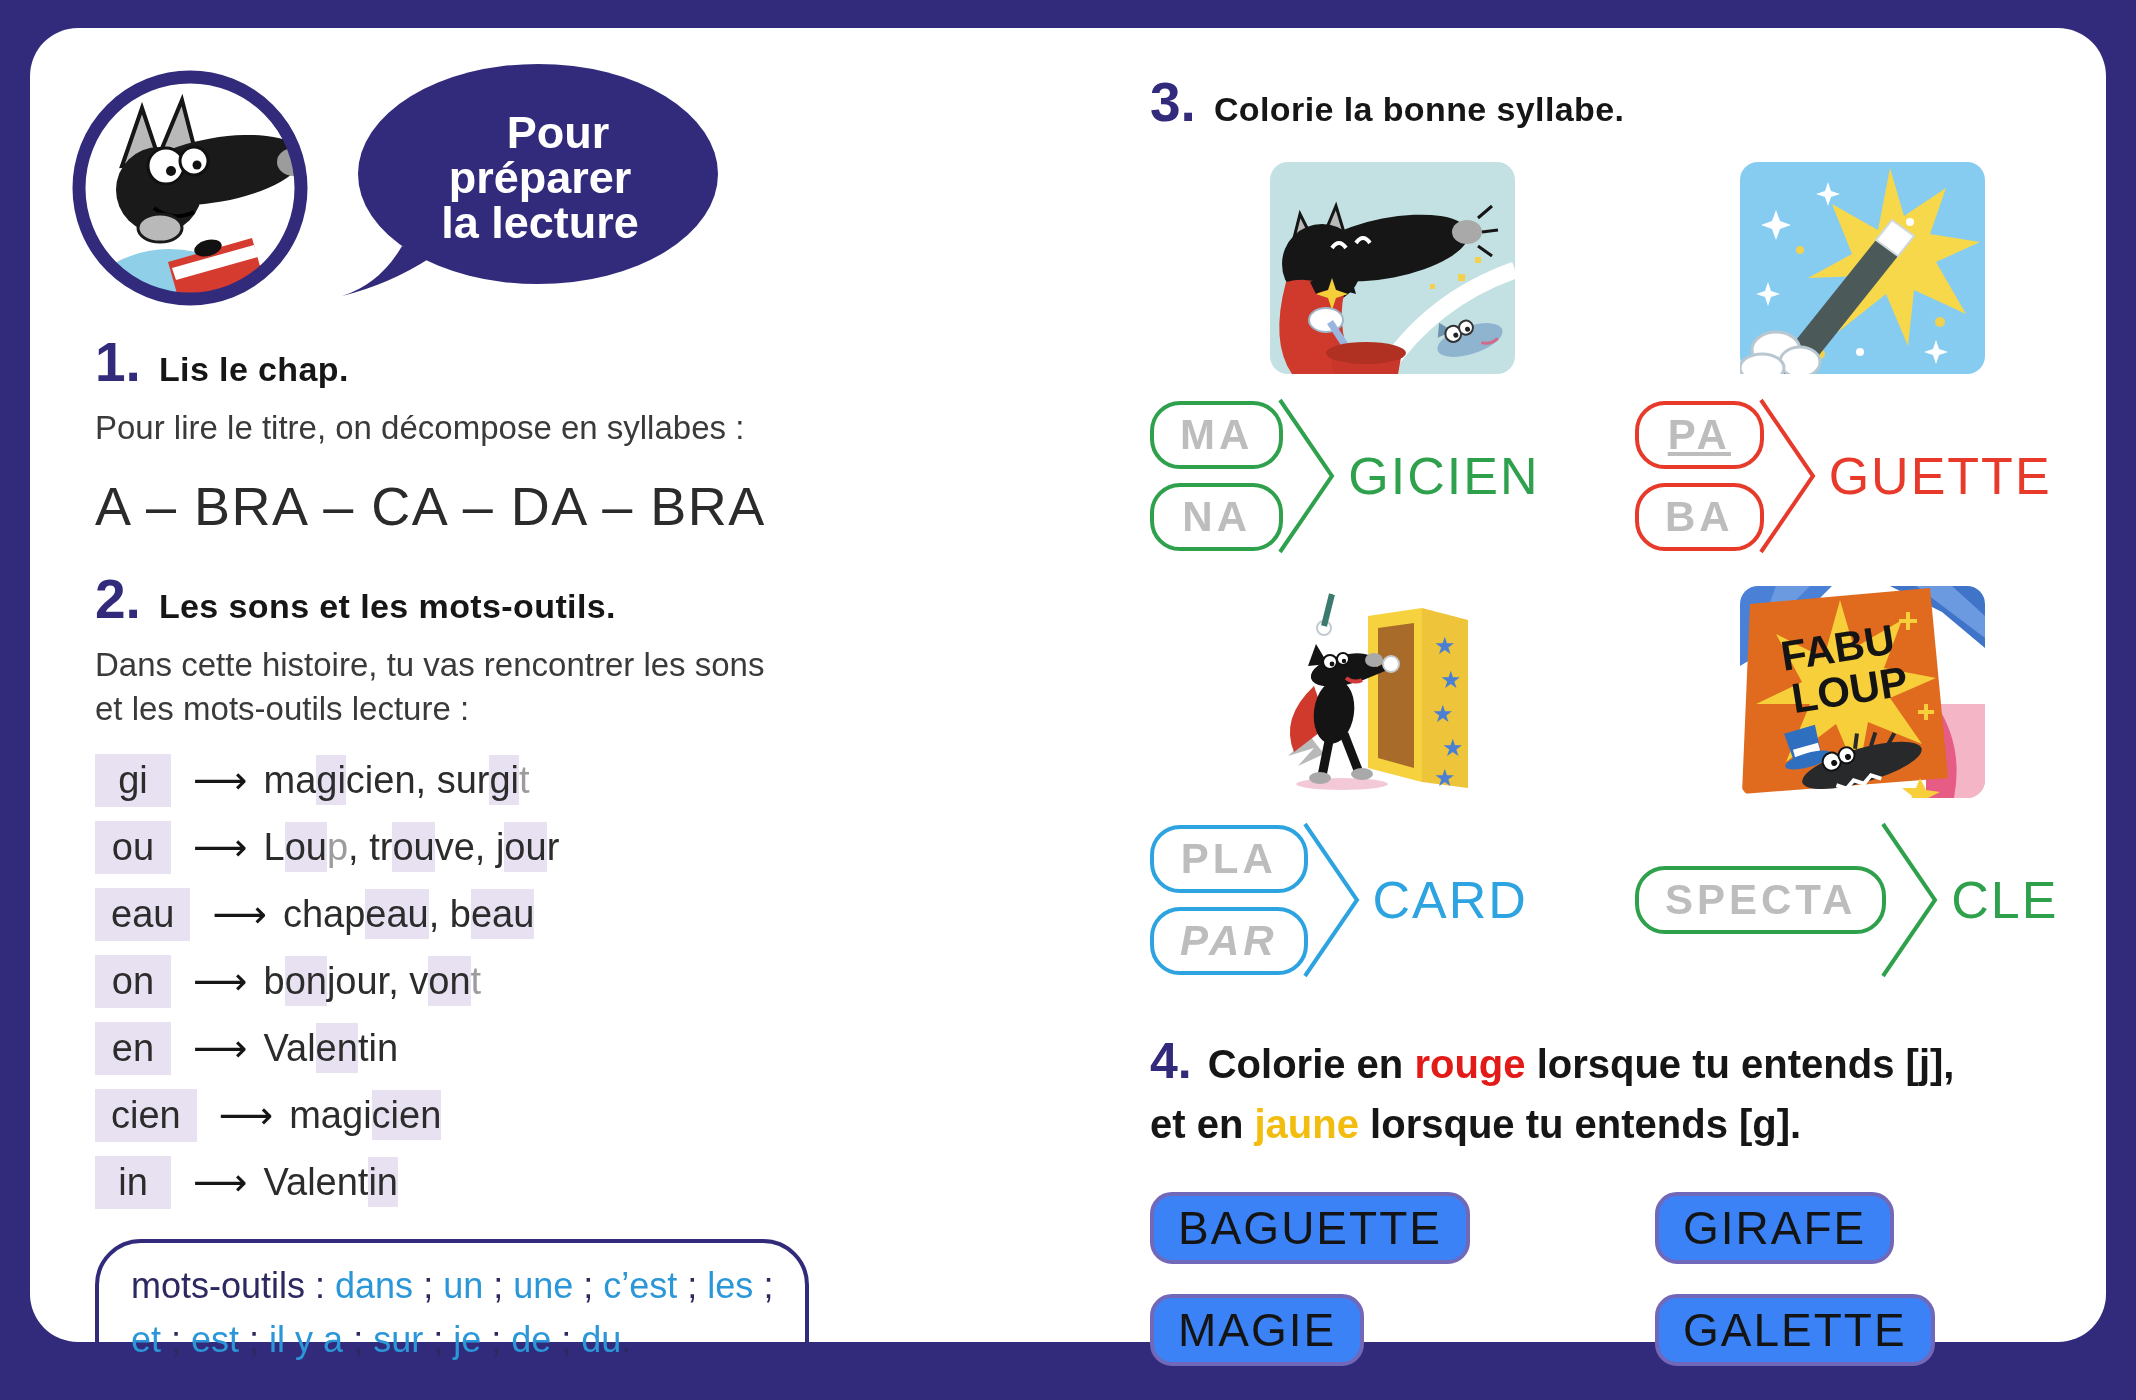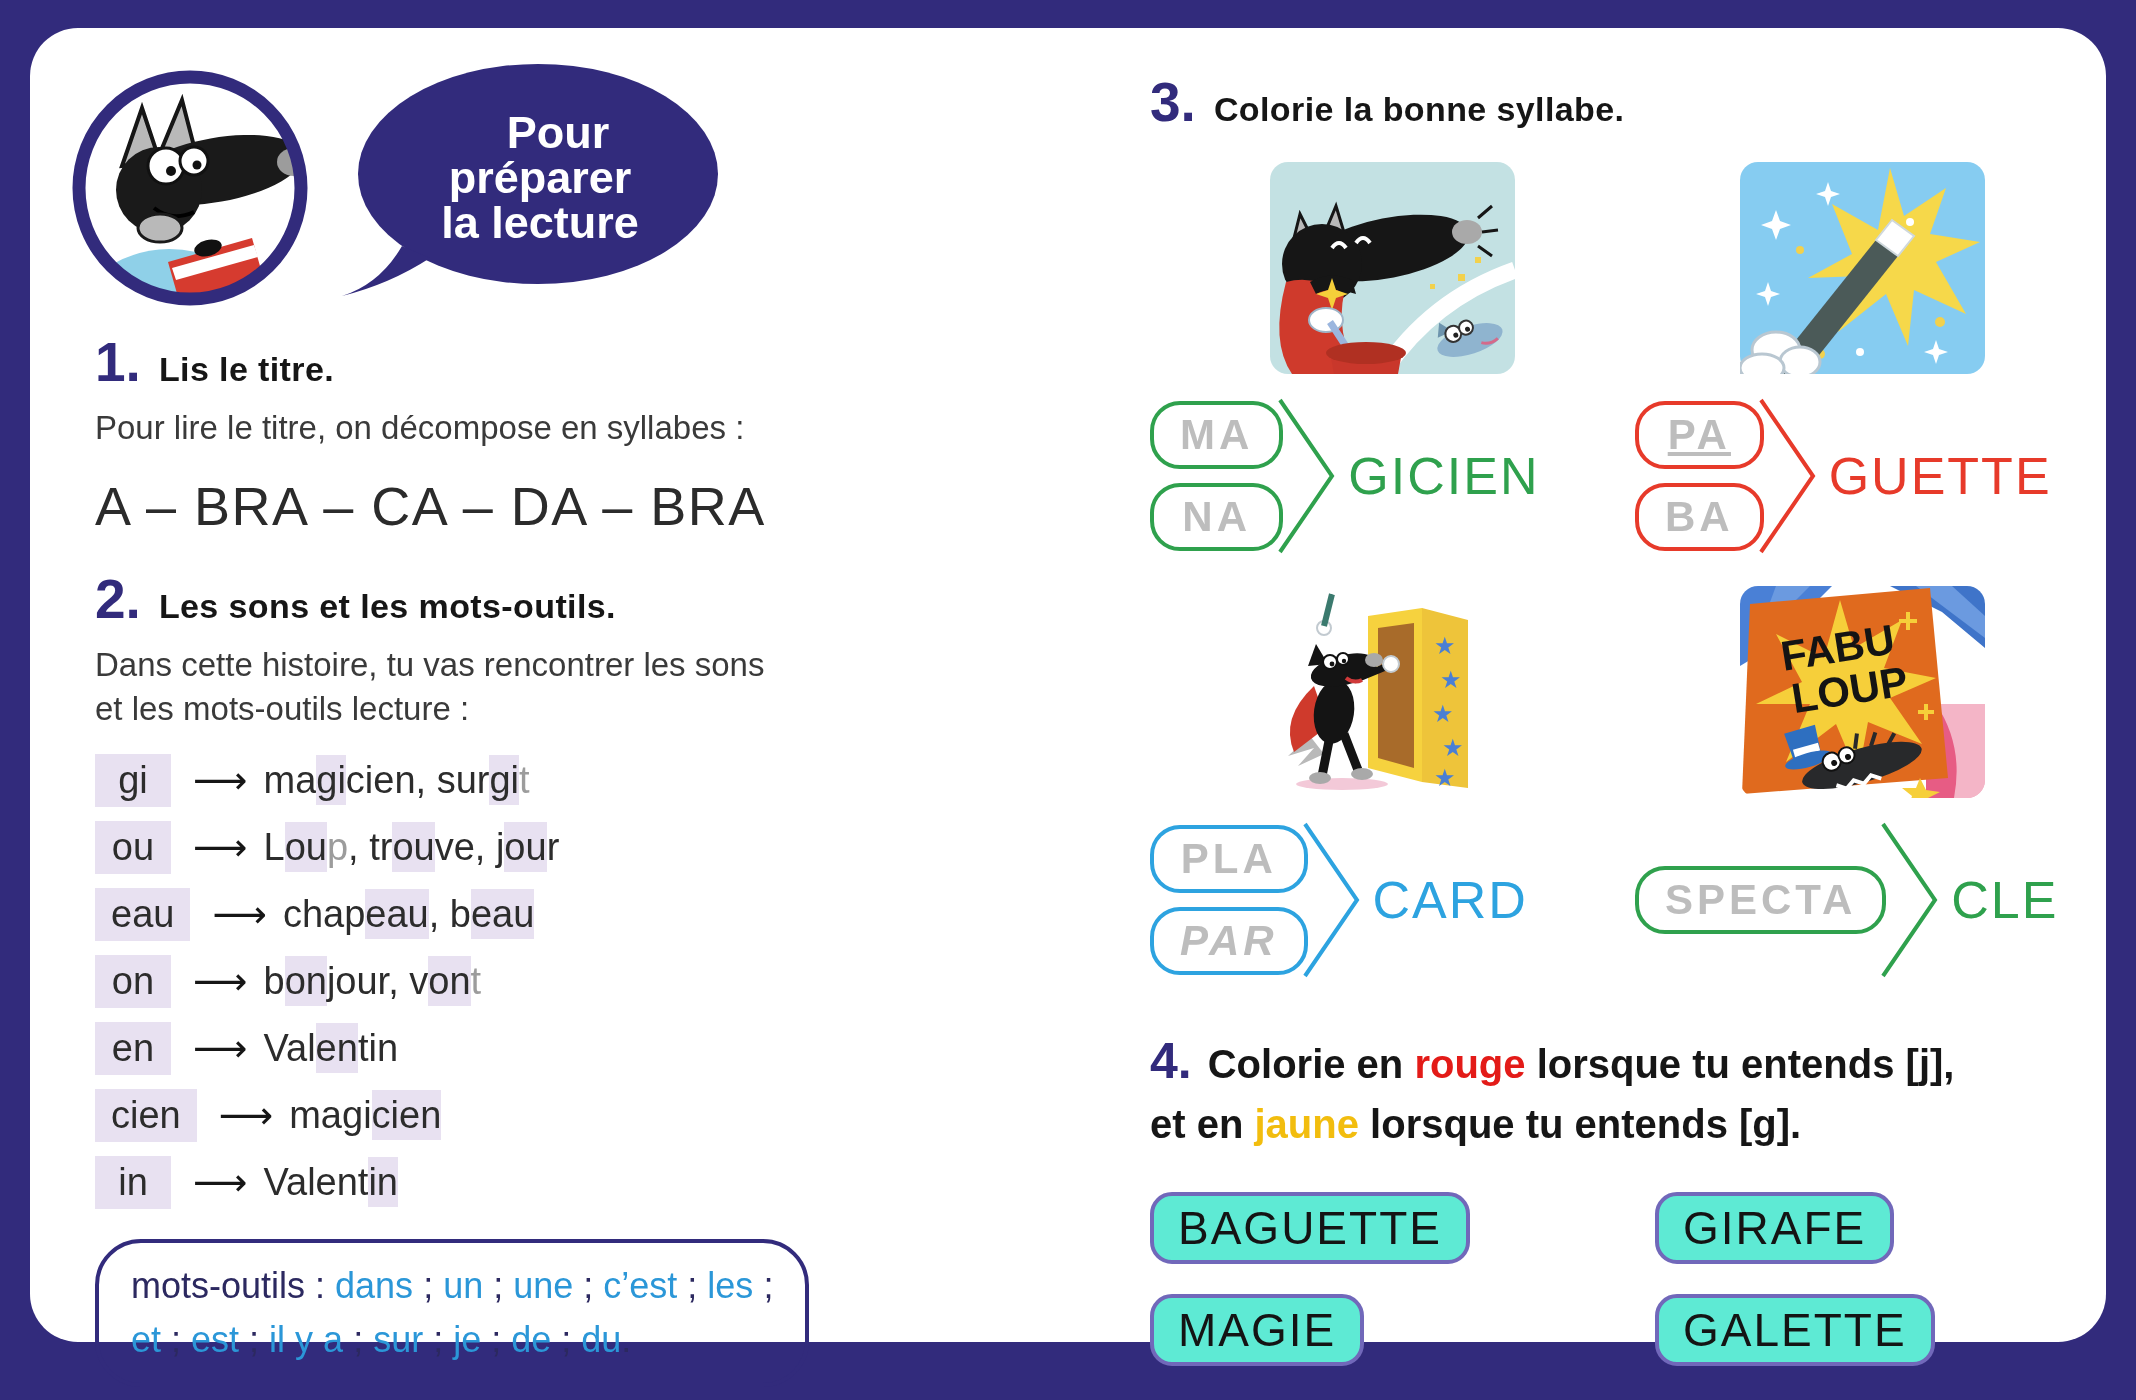--- a/index.html
+++ b/index.html
@@ -40,21 +40,21 @@
   .opt-row{display:flex;align-items:center;margin-top:18px;}
   .opt-col{display:flex;flex-direction:column;gap:14px;}
   .opt-box{border:4px solid #999;border-radius:30px;padding:6px 26px;font-size:42px;font-weight:700;
            letter-spacing:4px;color:#bdbdbd;text-align:center;background:#fff;}
   .chevron{margin-left:-5px;margin-right:8px;flex:none;}
   .suffix{font-size:52px;letter-spacing:2px;font-weight:400;}
 
   .s4-head{font-size:40px;font-weight:700;color:#161616;margin:42px 0 8px;line-height:1.4;}
   .s4-num{color:#322b7c;font-size:50px;font-weight:800;margin-right:16px;}
   .word-grid{display:grid;grid-template-columns:505px auto;row-gap:30px;margin-top:40px;justify-items:start;}
-  .word-chip{border:4px solid #7168ba;border-radius:22px;padding:5px 24px;font-size:46px;letter-spacing:2px;color:#141414;background:#5eead4;}
+  .word-chip{border:4px solid #7168ba;border-radius:22px;padding:5px 24px;font-size:46px;letter-spacing:2px;color:#141414;background:#3b82f6;}
 </style>
 </head>
 <body>
 
 <div class="sheet"></div>
 
 <div class="logo">
   <svg width="268" height="276" viewBox="0 0 268 276">
     <defs>
         <clipPath id="logoclip">
@@ -91,21 +91,21 @@
     <text x="230" y="92" font-size="45" font-weight="bold" fill="#ffffff" text-anchor="middle">Pour</text>
     <text x="212" y="137" font-size="45" font-weight="bold" fill="#ffffff" text-anchor="middle">préparer</text>
     <text x="212" y="182" font-size="45" font-weight="bold" fill="#ffffff" text-anchor="middle">la lecture</text>
   </svg>
 </div>
 
 <div class="col-left">
 
   <h2 class="sec-head">
     <span class="sec-num">1.</span>
-    <span class="sec-title">Lis le titre.</span>
+    <span class="sec-title">Lis le chap.</span>
   </h2>
   <p class="body-text">Pour lire le titre, on décompose en syllabes :</p>
   <div class="big-syllables">A – BRA – CA – DA – BRA</div>
 
   <h2 class="sec-head sec2">
     <span class="sec-num">2.</span>
     <span class="sec-title">Les sons et les mots-outils.</span>
   </h2>
   <p class="body-text">
     <span>Dans cette histoire, tu vas rencontrer les sons</span><br>

